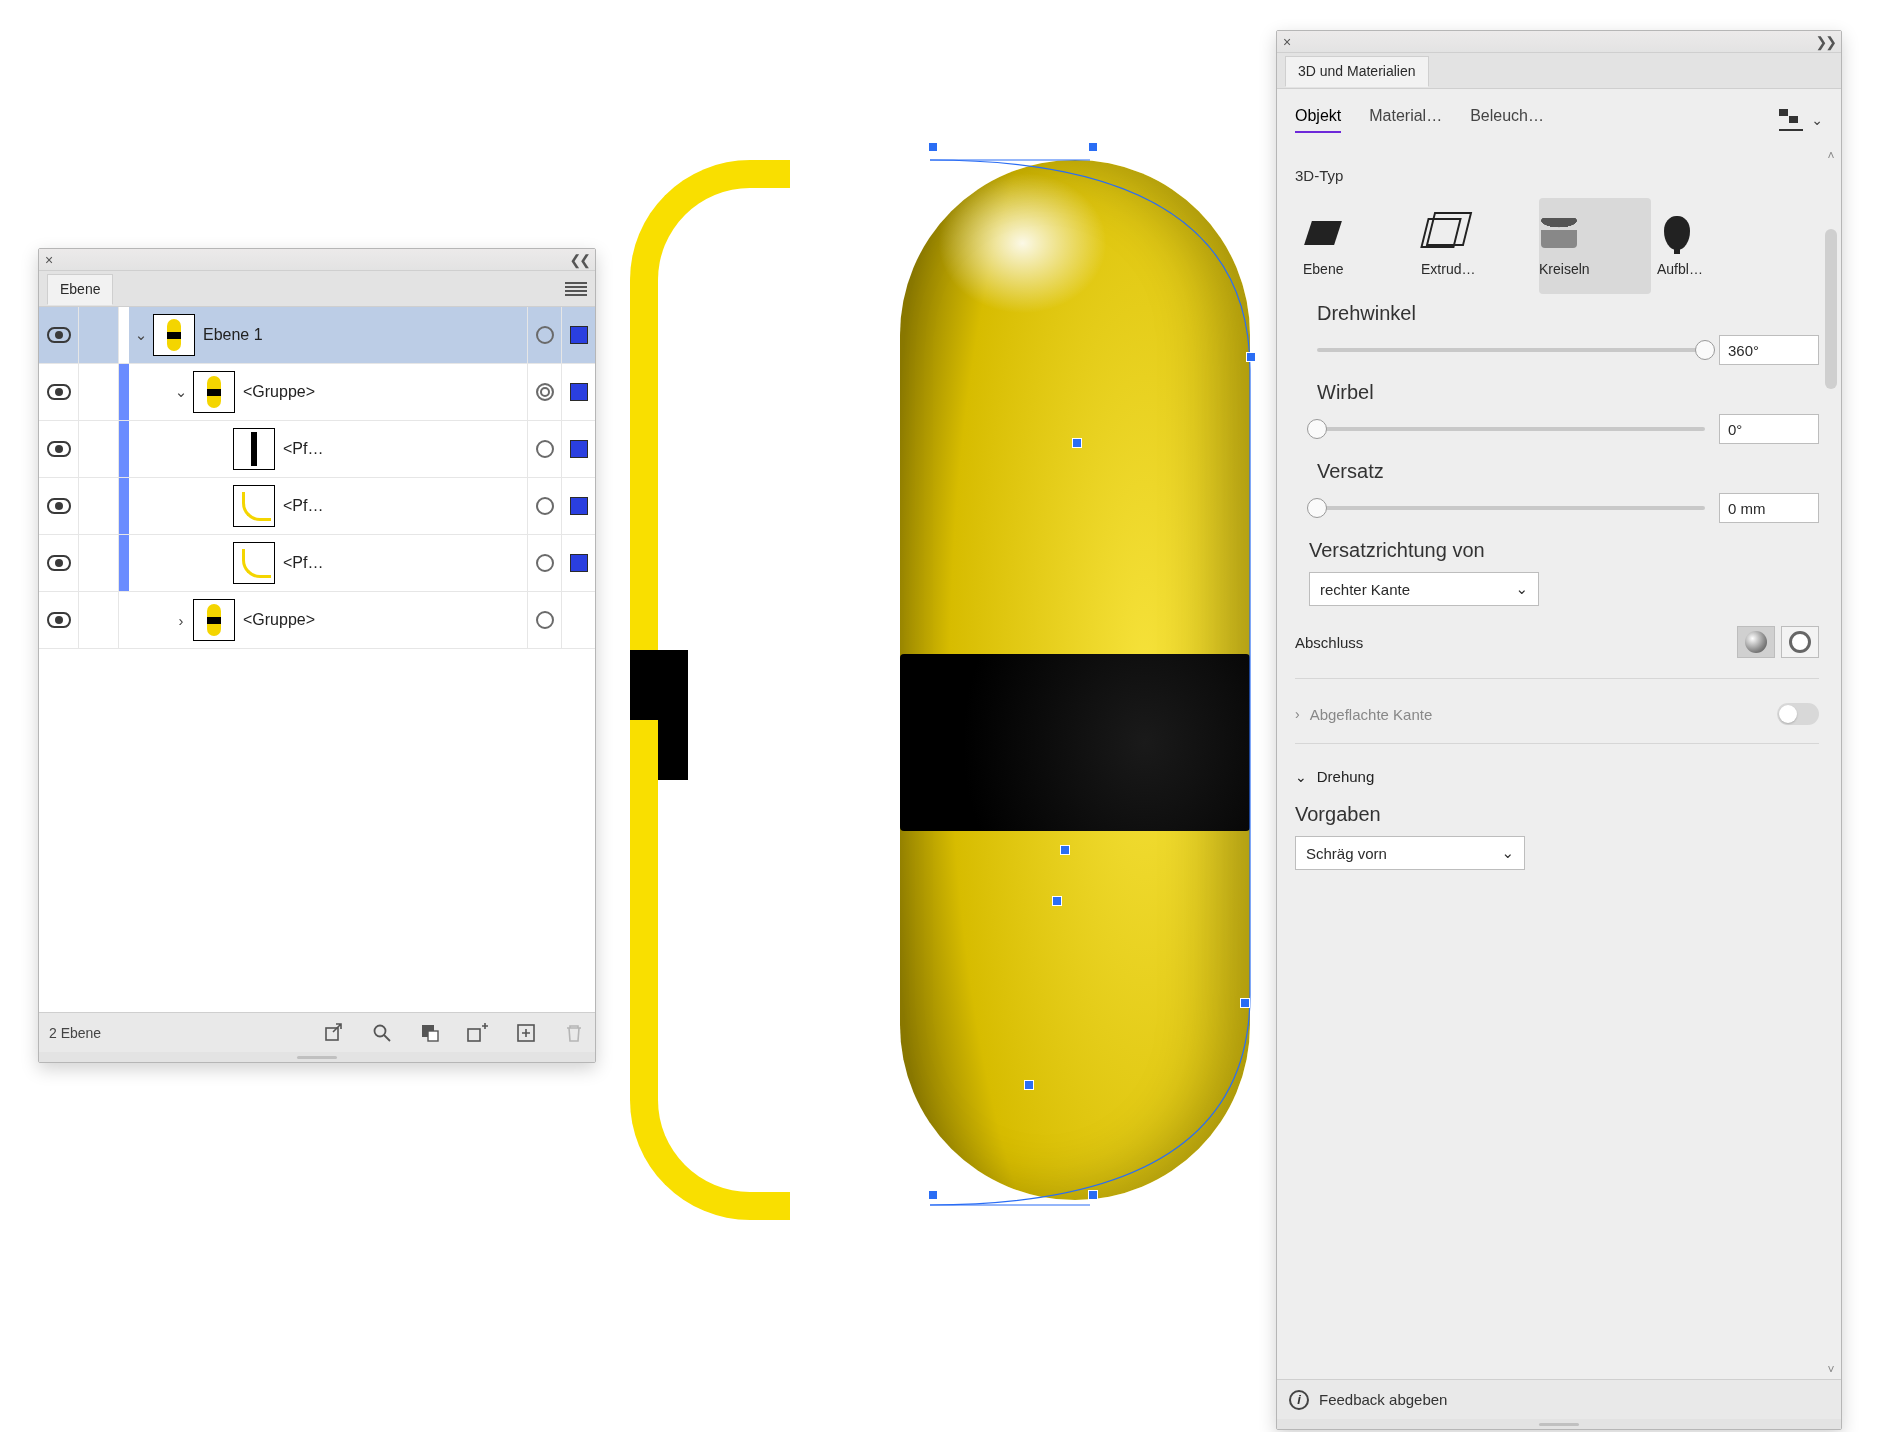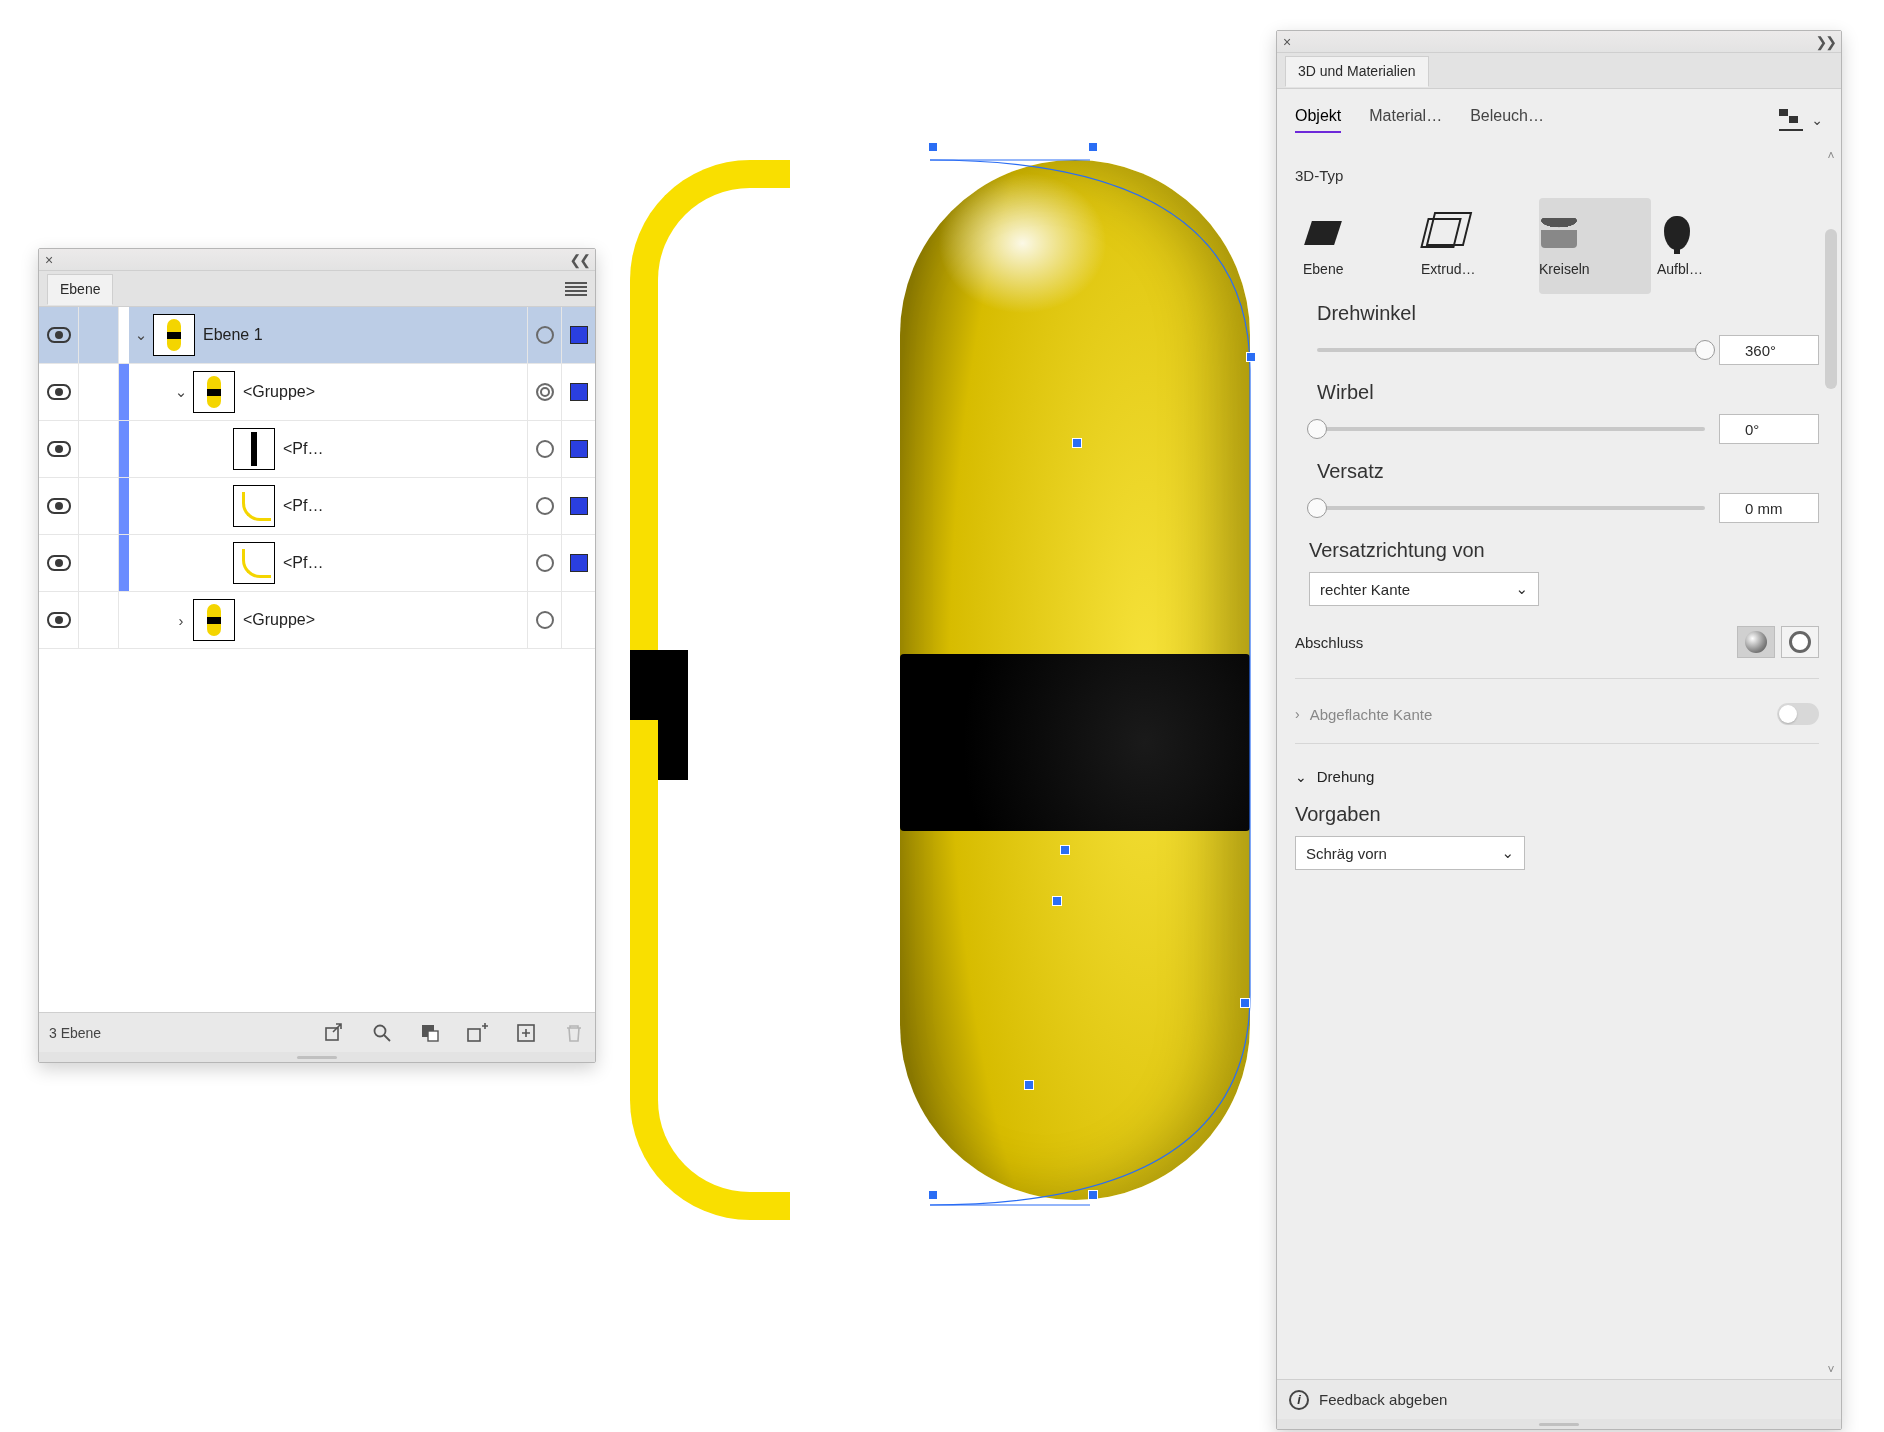--- a/index.html
+++ b/index.html
@@ -300,21 +300,21 @@
   .slider-row { display:flex; align-items:center; gap:14px; }
   .slider {
     flex:1; height:4px; background:#c8c8c8; border-radius:2px; position:relative;
   }
   .slider .knob {
     position:absolute; top:-8px; width:20px; height:20px; border-radius:50%;
     background:#fafafa; border:1px solid #999;
   }
   .valbox {
     width: 100px; height:30px; background:#fff; border:1px solid #bdbdbd;
-    display:flex; align-items:center; padding:0 25px; font-size:15px;
+    display:flex; align-items:center; padding:0 8px; font-size:15px;
   }
 
   .sel-row { display:flex; align-items:center; gap:12px; margin: 6px 0 20px; }
   .select {
     min-width: 230px; height:34px; background:#fff; border:1px solid #bdbdbd;
     display:flex; align-items:center; justify-content:space-between; padding:0 10px;
     font-size:15px;
   }
   .cap-toggles { margin-left:auto; display:flex; gap:6px; }
   .cap-btn {
@@ -491,21 +491,21 @@
         <div class="right-cells">
           <div class="target-cell">
             <span class="ring"></span>
           </div>
           <div class="color-cell"></div>
         </div>
       </div>
     </div>
 
   <div class="layers-footer">
-    <span class="ftxt">3 Ebene</span>
+    <span class="ftxt">2 Ebene</span>
     <span class="ficon">
       <svg width="20" height="20" viewBox="0 0 20 20">
           <rect x="2" y="5" width="12" height="12" fill="none" stroke="#555" stroke-width="1.6"></rect>
           <path d="M9 9 L17 1 M12 1 H17 V6" fill="none" stroke="#555" stroke-width="1.6"></path>
         </svg>
     </span>
     <span class="ficon">
       <svg width="20" height="20" viewBox="0 0 20 20">
           <circle cx="8" cy="8" r="5.5" fill="none" stroke="#555" stroke-width="1.8"></circle>
           <line x1="12" y1="12" x2="18" y2="18" stroke="#555" stroke-width="1.8"></line>

